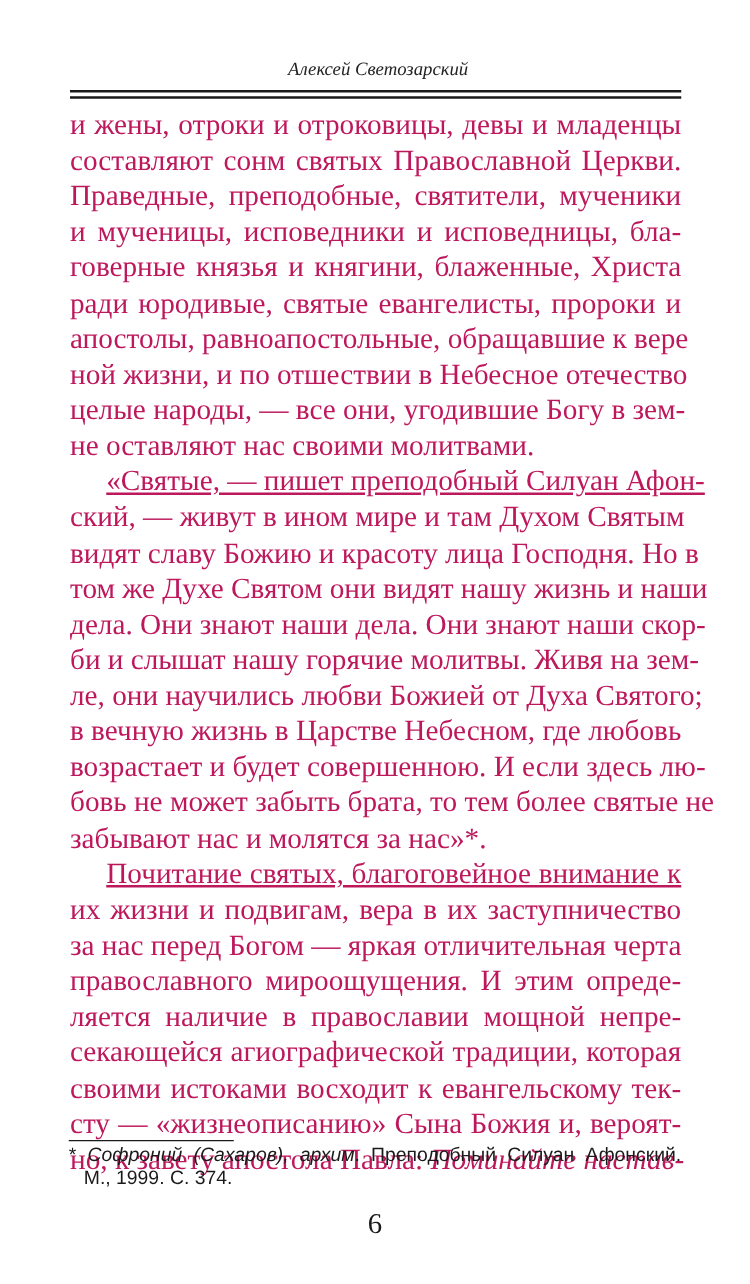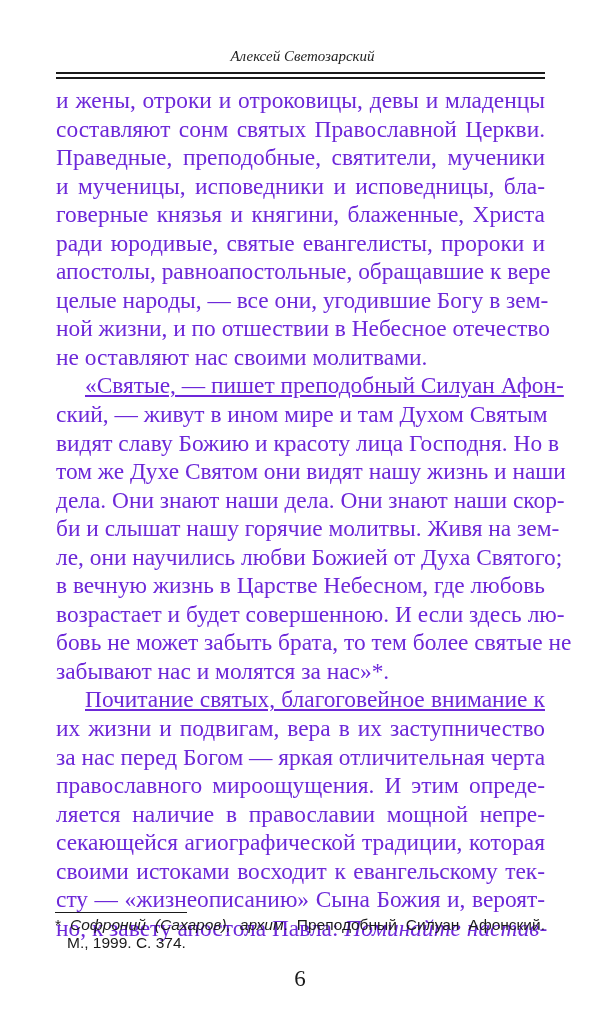--- a/index.html
+++ b/index.html
@@ -8,21 +8,21 @@
     position: absolute; left: 60px; right: 55px; top: 48px;
     text-align: center; font-family: "Liberation Serif", serif; font-style: italic;
     font-size: 15px; color: #222;
   }
   .rule { position: absolute; left: 56px; width: 489px; background: #1a1a1a; }
   .rule.r1 { top: 72px; height: 2px; }
   .rule.r2 { top: 77px; height: 2px; }
   .body-text {
     position: absolute; left: 56px; top: 86px; width: 489px;
     font-family: "Liberation Serif", serif; font-size: 23.4px; line-height: 28.55px;
-    color: #6d28d9;
+    color: #be185d;
   }
   .line { display: block; white-space: nowrap; text-align: justify; text-align-last: justify; height: 28.55px; }
   .line.last { text-align-last: left; }
   .line.indent { text-indent: 29px; text-decoration: underline; }
   .ital { font-style: italic; }
   .fn-rule { position: absolute; left: 55px; top: 912px; width: 132px; height: 1px; background: #1a1a1a; }
   .footnote {
     position: absolute; left: 55px; top: 916px; width: 490px;
     font-family: Liberation Sans, sans-serif; font-size: 15.5px; line-height: 18px; color: #1a1a1a;
   }
@@ -41,22 +41,22 @@
 <div class="rule r2"></div>
 
 <div class="body-text">
   <span class="line">и жены, отроки и отроковицы, девы и младенцы</span>
   <span class="line">составляют сонм святых Православной Церкви.</span>
   <span class="line">Праведные, преподобные, святители, мученики</span>
   <span class="line">и мученицы, исповедники и исповедницы, бла-</span>
   <span class="line">говерные князья и княгини, блаженные, Христа</span>
   <span class="line">ради юродивые, святые евангелисты, пророки и</span>
   <span class="line">апостолы, равноапостольные, обращавшие к вере</span>
+  <span class="line">ной жизни, и по отшествии в Небесное отечество</span>
   <span class="line">целые народы, — все они, угодившие Богу в зем-</span>
-  <span class="line">ной жизни, и по отшествии в Небесное отечество</span>
   <span class="line last">не оставляют нас своими молитвами.</span>
   <span class="line indent">«Святые, — пишет преподобный Силуан Афон-</span>
   <span class="line">ский, — живут в ином мире и там Духом Святым</span>
   <span class="line">видят славу Божию и красоту лица Господня. Но в</span>
   <span class="line">том же Духе Святом они видят нашу жизнь и наши</span>
   <span class="line">дела. Они знают наши дела. Они знают наши скор-</span>
   <span class="line">би и слышат нашу горячие молитвы. Живя на зем-</span>
   <span class="line">ле, они научились любви Божией от Духа Святого;</span>
   <span class="line">в вечную жизнь в Царстве Небесном, где любовь</span>
   <span class="line">возрастает и будет совершенною. И если здесь лю-</span>

